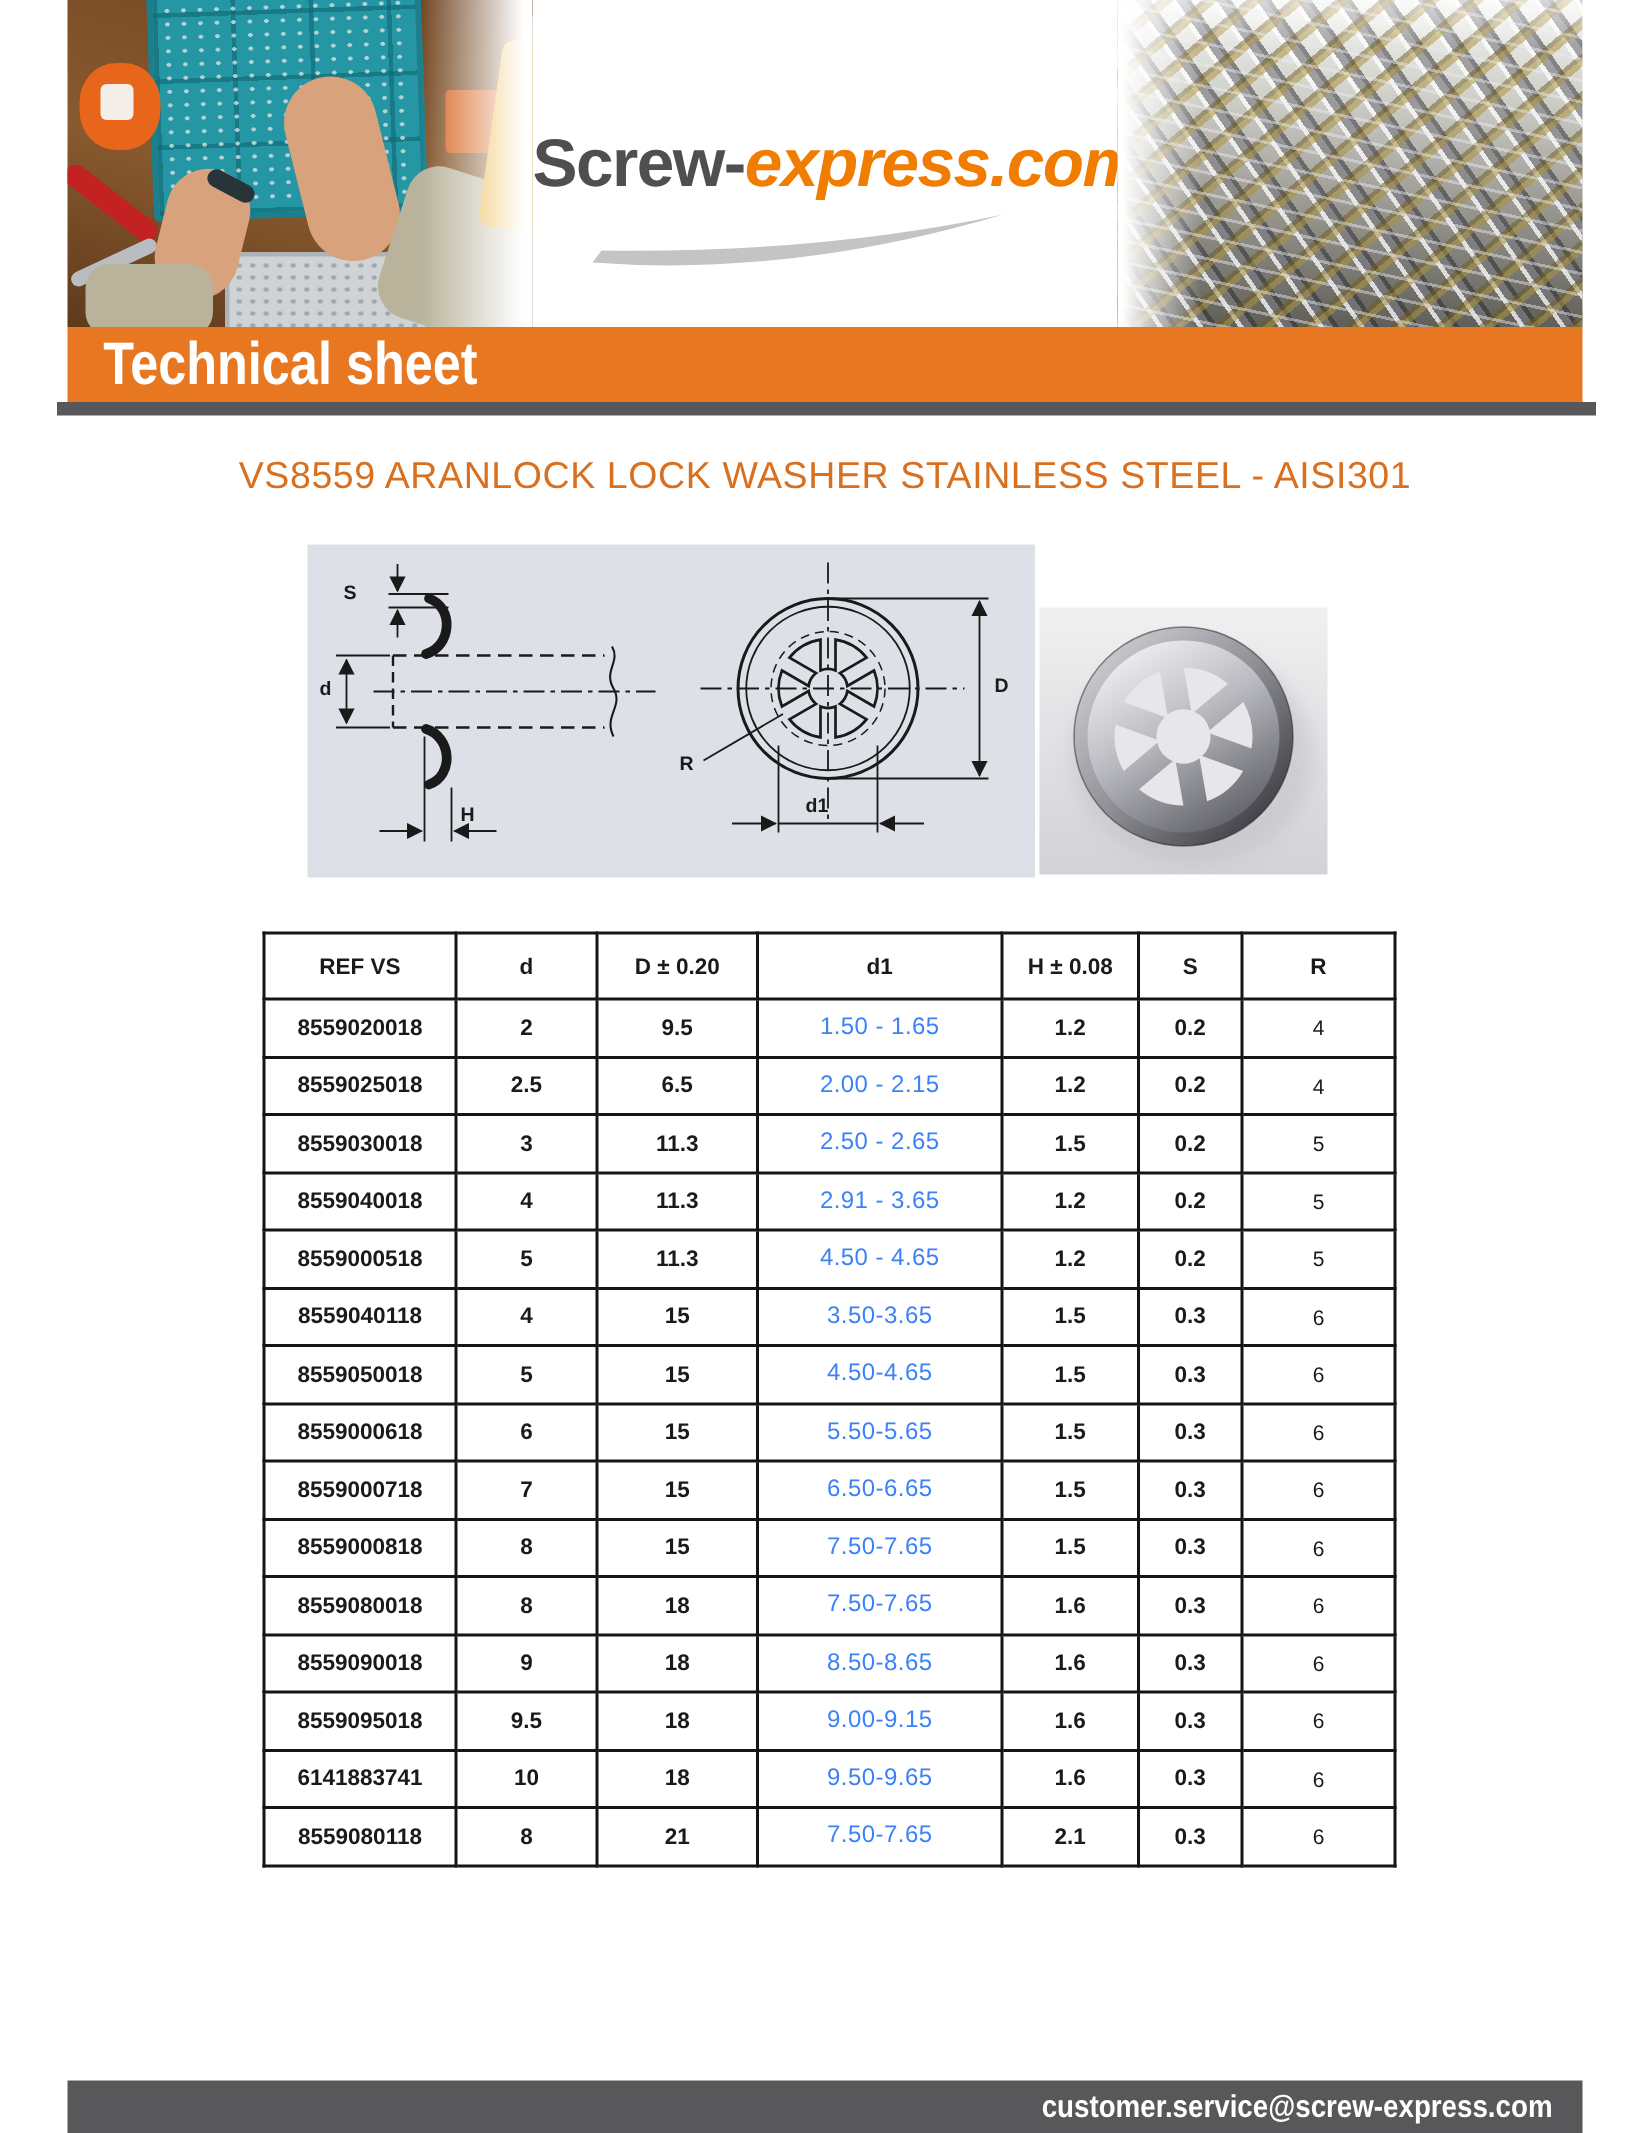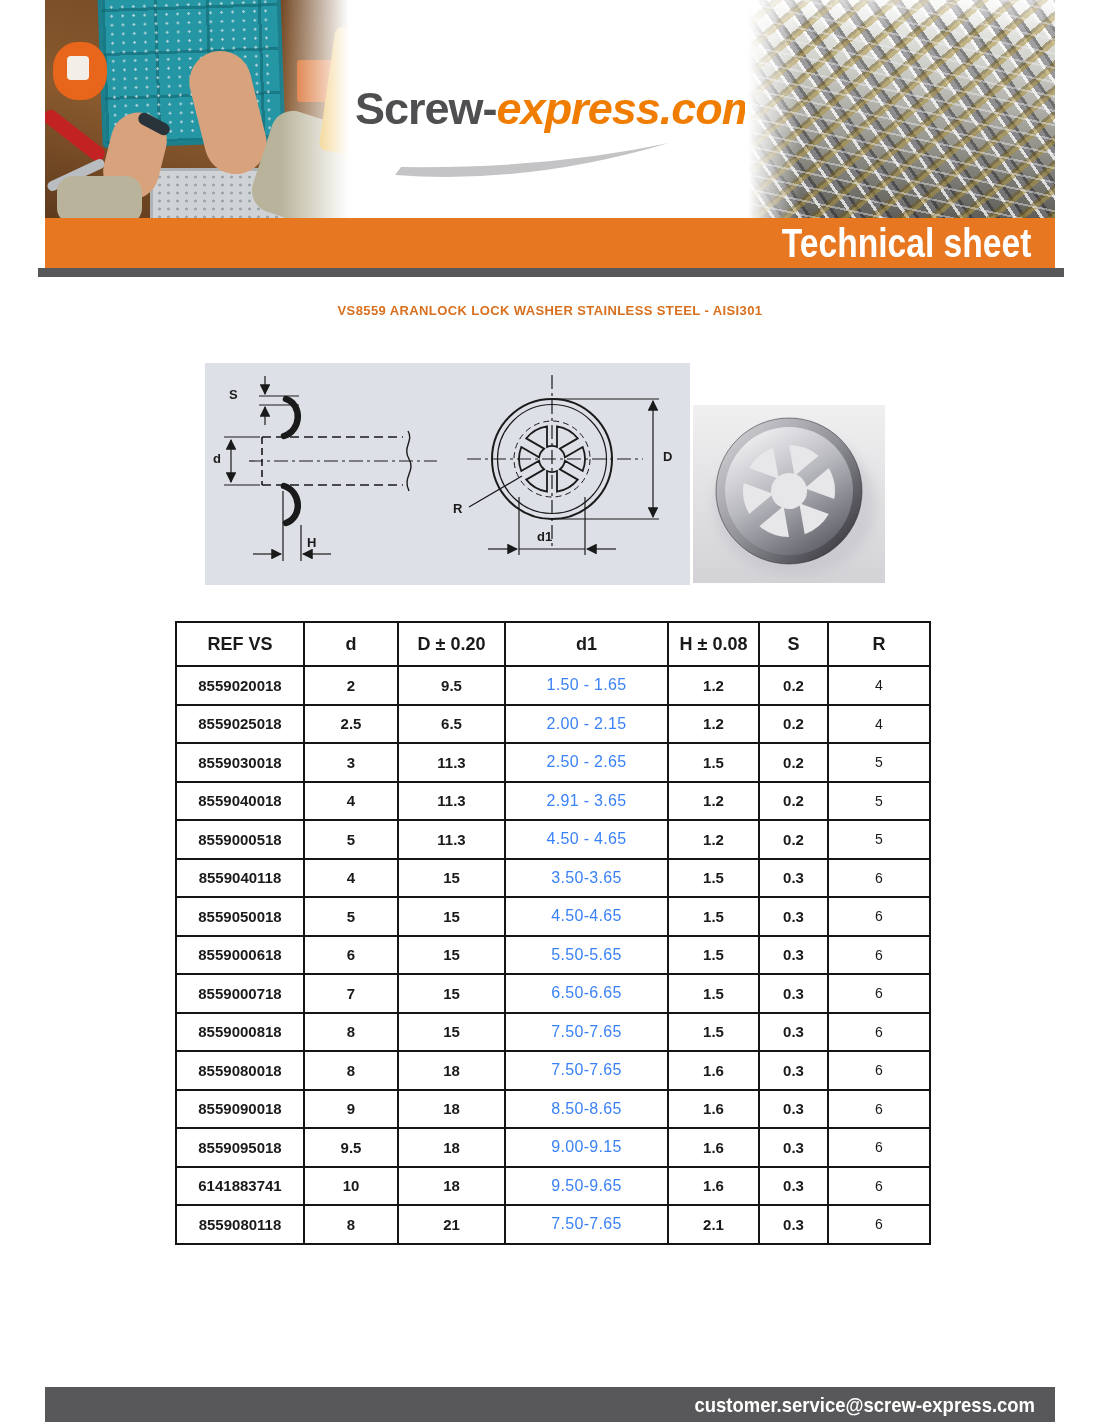--- a/index.html
+++ b/index.html
@@ -43,40 +43,40 @@
       linear-gradient(to bottom,rgba(255,255,255,.55) 0,rgba(255,255,255,0) 14%);}
 
   .logo-area{position:absolute;left:355px;top:0;width:390px;height:218px;background:#fff;margin-top:11px;}
   .logo-text{position:absolute;left:0;top:72px;width:100%;text-align:center;
              font-size:45px;font-weight:bold;letter-spacing:-1px;white-space:nowrap;}
   .logo-part1{color:#4f4f52;}
   .logo-part2{color:#f07c00;font-style:italic;}
   .logo-swoosh{position:absolute;left:32px;top:128px;}
 
   .banner{position:absolute;left:45px;top:218px;width:1010px;height:50px;background:#e87722;
-          display:flex;align-items:center;justify-content:flex-end;}
+          display:flex;align-items:center;justify-content:flex-start;}
   .banner-title{color:#fff;font-size:40px;font-weight:bold;transform:scaleX(.84);letter-spacing:0;}
   .gray-strip{position:absolute;left:38px;top:268px;width:1026px;height:9px;background:#58585a;}
 
   .product-title{position:absolute;left:0;top:303px;width:100%;text-align:center;
-                 color:#d8701f;font-size:13px;font-weight:bold;letter-spacing:.4px;}
+                 color:#d8701f;font-size:25px;font-weight:normal;letter-spacing:.4px;}
 
   
   .drawing{position:absolute;left:205px;top:363px;width:485px;height:222px;background:#dde1e7;}
   .dim-label{position:absolute;font-size:13px;font-weight:bold;color:#1a1a1a;}
   .washer-photo{position:absolute;left:693px;top:405px;width:192px;height:178px;
                 background:linear-gradient(180deg,#f0f0f1,#d3d3d7);}
 
   
   .spec-table{position:absolute;left:175px;top:621px;border-collapse:collapse;table-layout:fixed;}
   .spec-table td,.spec-table th{border:2px solid #151515;text-align:center;vertical-align:middle;
         padding:0;background:#fff;}
   .spec-table thead tr{height:44px;}
   .spec-table tbody tr{height:38.5px;}
-  .spec-table th{font-size:18px;font-weight:bold;}
+  .spec-table th{font-size:15px;font-weight:bold;}
   .spec-table td{font-size:15px;font-weight:bold;}
   .spec-table td.c3{font-size:16px;font-weight:normal;letter-spacing:.3px;color:#3b82f6;}
   .spec-table td.c6{font-size:14px;font-weight:normal;}
 
   
   .footer-bar{position:absolute;left:45px;top:1387px;width:1010px;height:35px;background:#58585a;
               display:flex;align-items:center;justify-content:flex-end;padding-right:20px;box-sizing:border-box;}
   .footer-email{color:#fff;font-size:21px;font-weight:bold;transform:scaleX(.88);transform-origin:right center;
                 text-decoration:none;letter-spacing:0;}
 </style>

